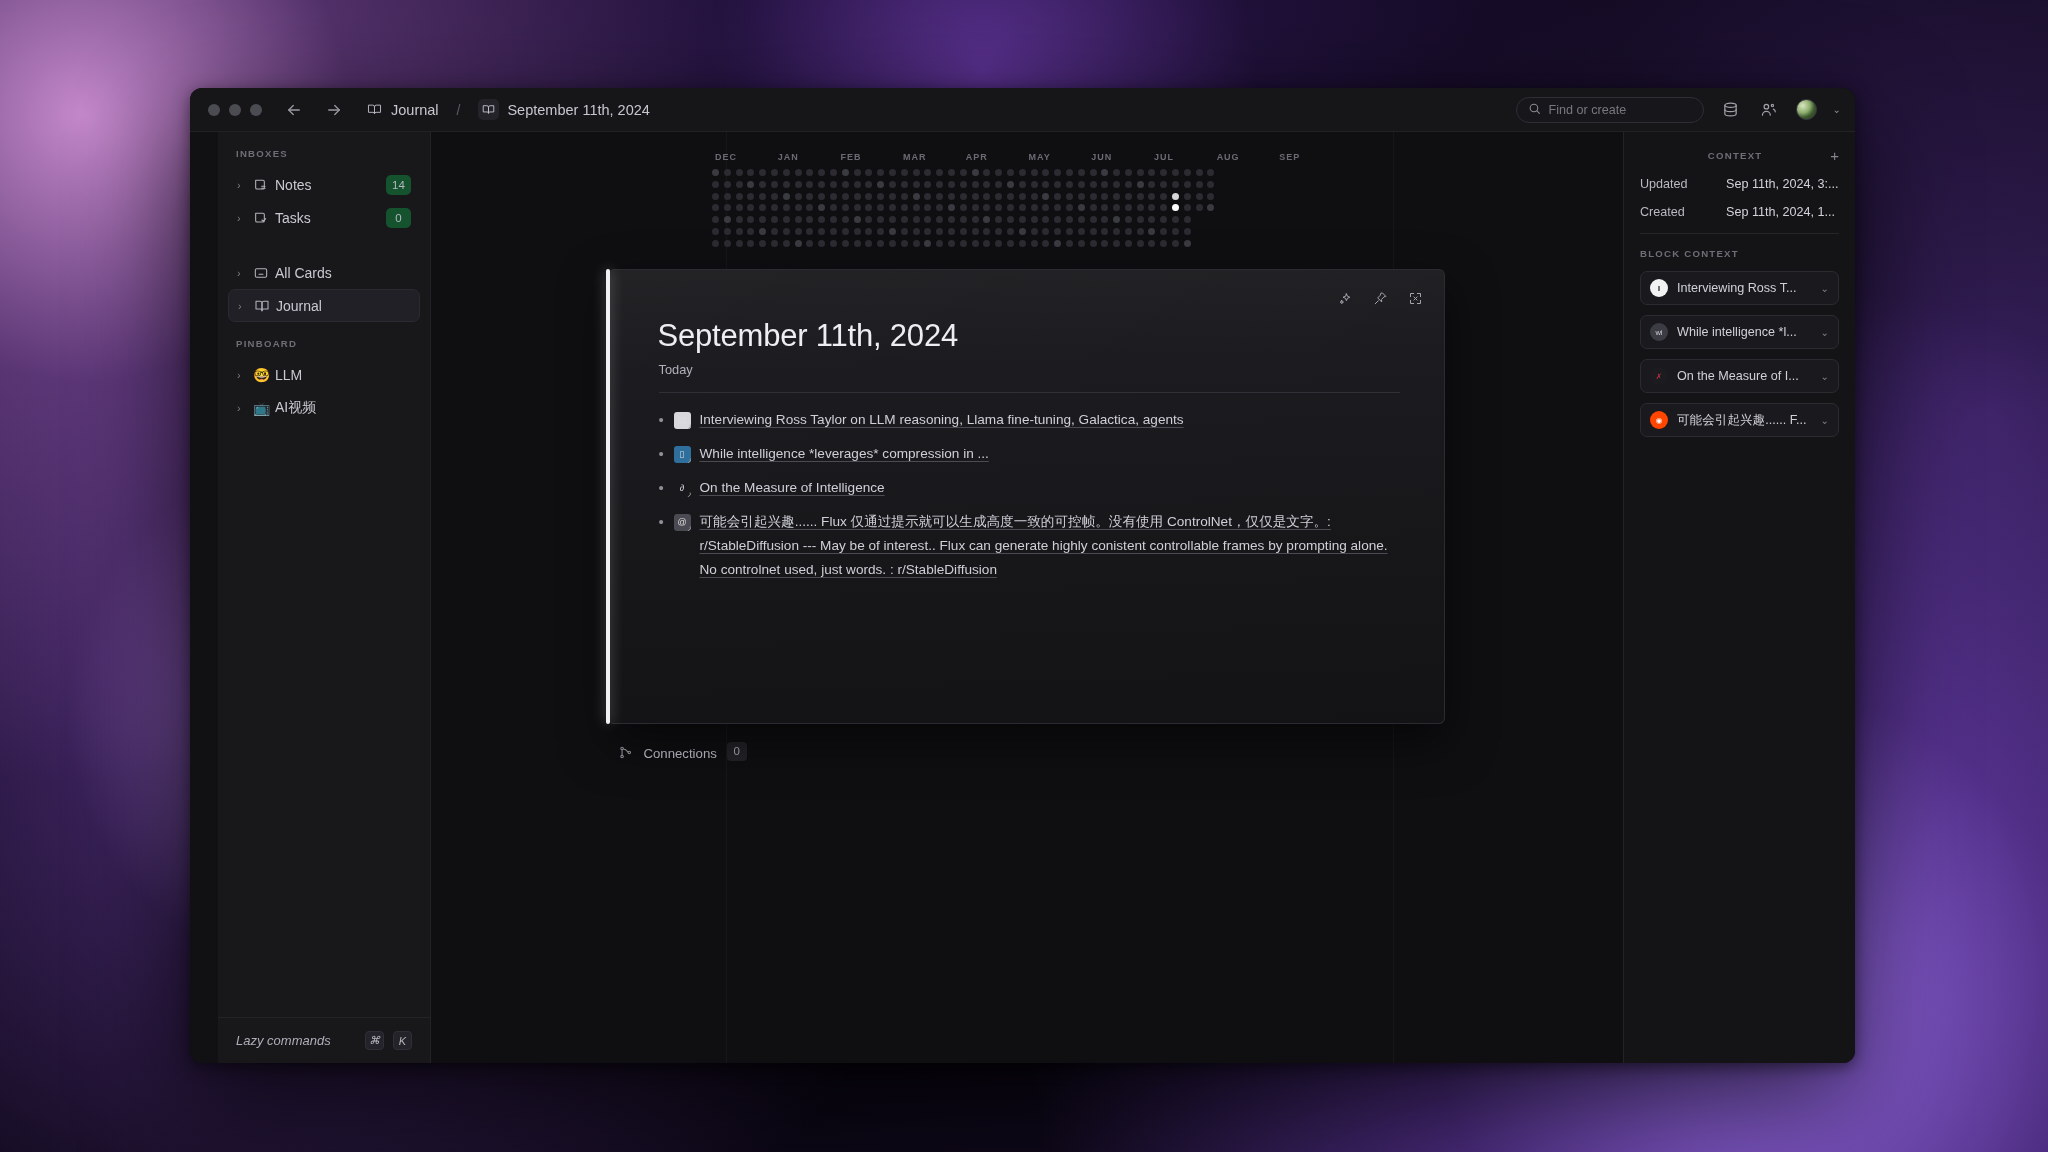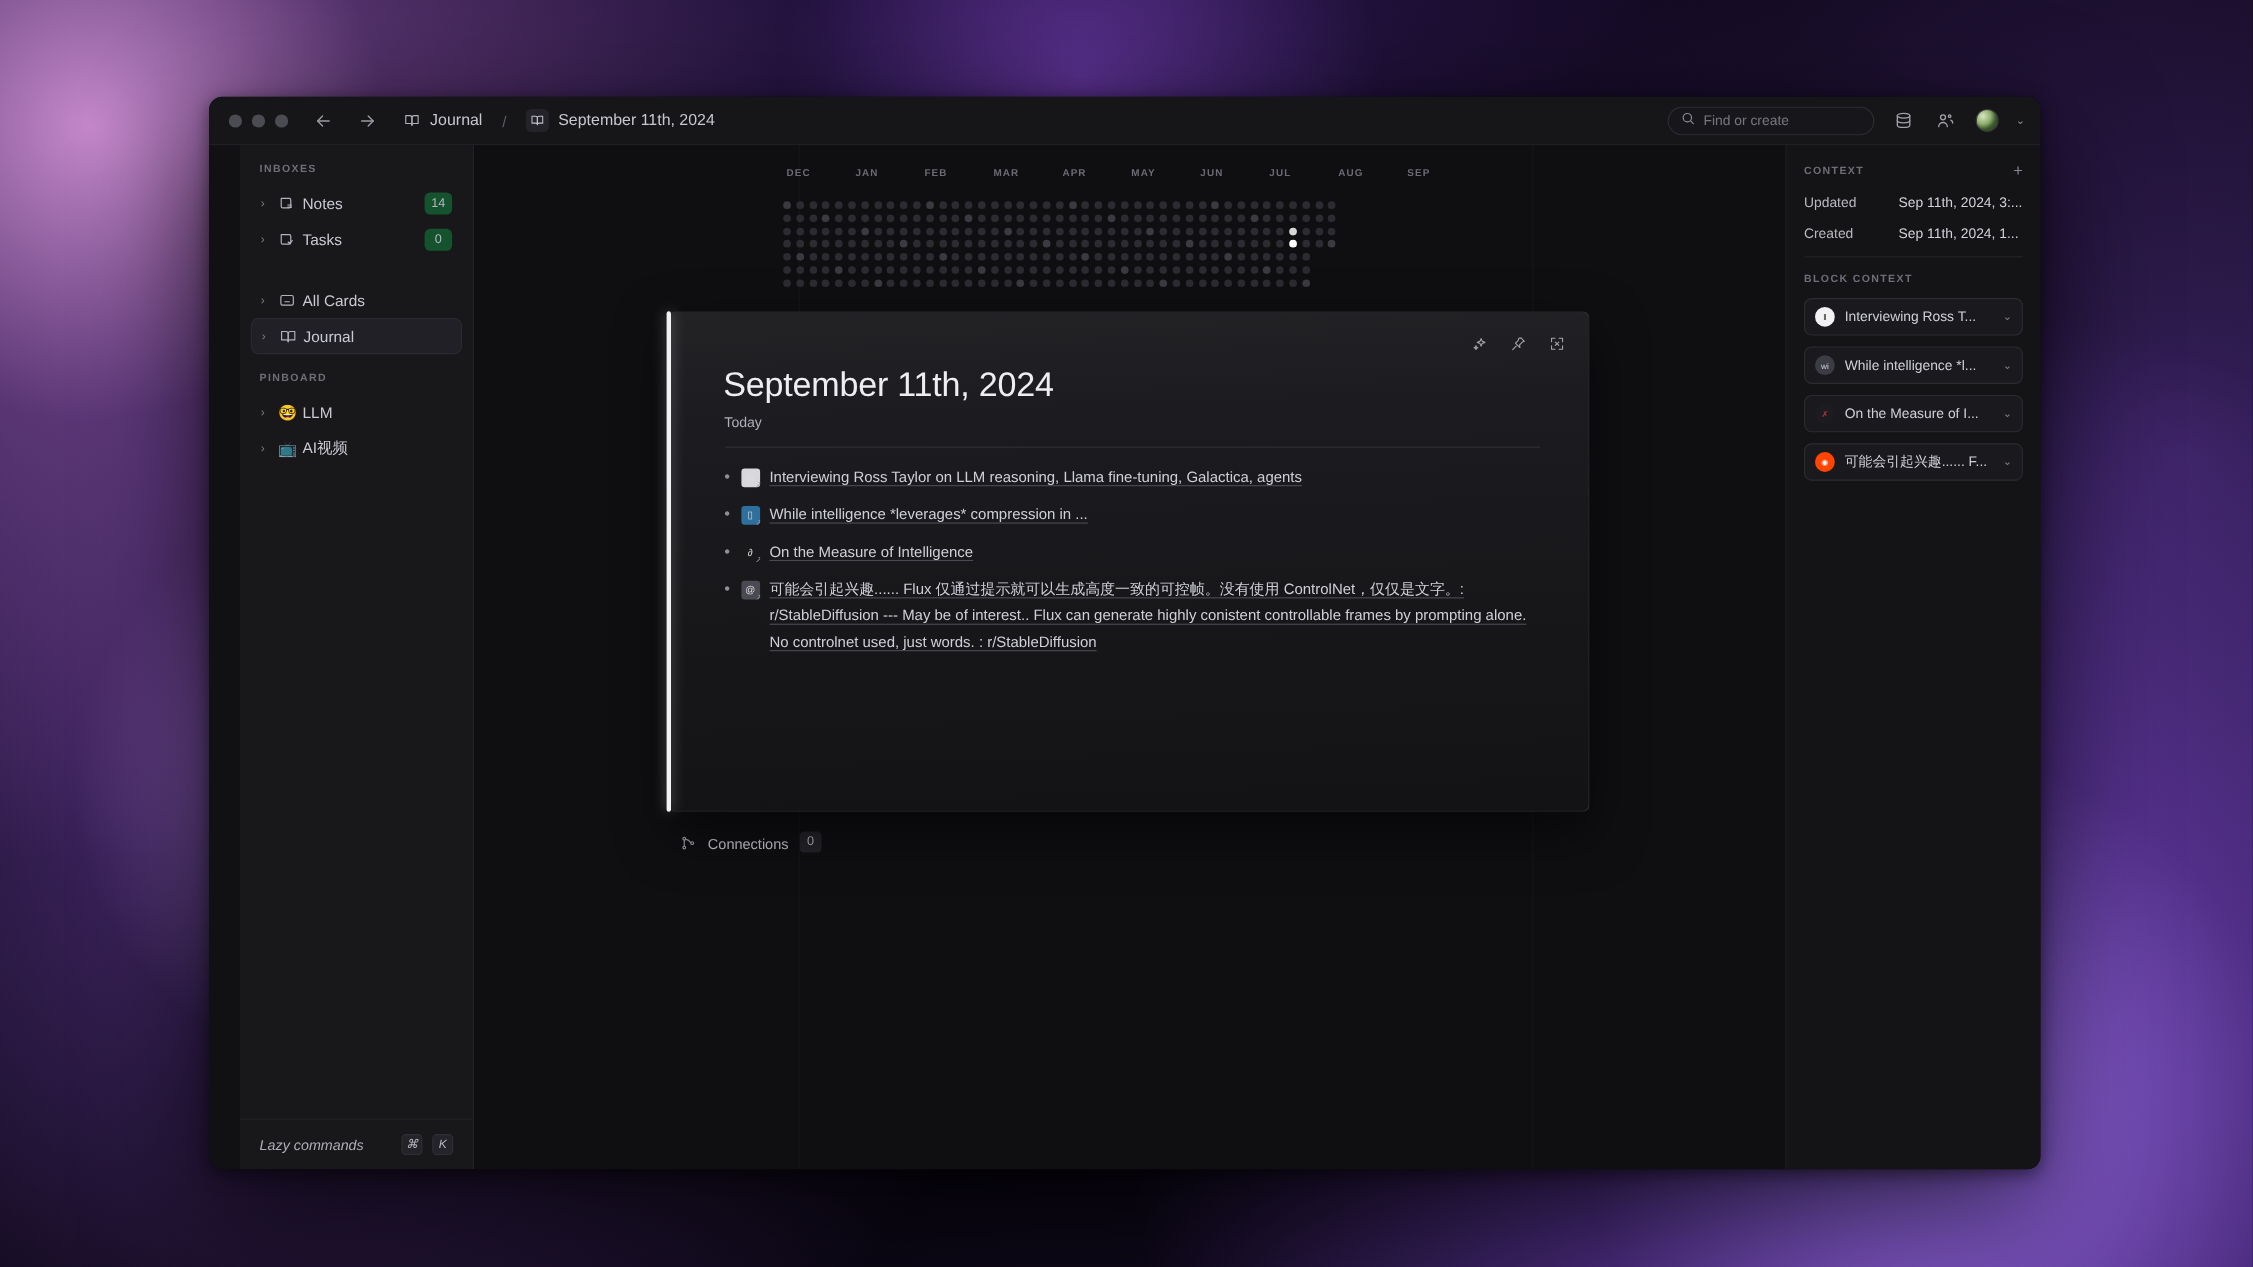--- a/index.html
+++ b/index.html
@@ -137,21 +137,21 @@
     flex: 1; min-width: 0;
     background: #0f0f12;
     position: relative;
     overflow: hidden;
   }
   #main-scroll { position:absolute; inset:0; }
 
   
   #heatmap { padding: 20px 0 0 0; display: flex; justify-content: center; }
   #heatmap-inner { width: 630px; }
-  .hm-months { display: flex; margin-bottom: 21px; padding-left: 3px;}
+  .hm-months { display: flex; margin-bottom: 7px; padding-left: 3px;}
   .hm-month {
     font-size: 9px; letter-spacing: 1px; color: #6b6b74;
     font-weight: 600; width: 63px;
   }
   .hm-grid { display: flex; gap: 4.8px; }
   .hm-col { display: flex; flex-direction: column; gap: 4.8px; }
   .hm-dot { width: 7px; height: 7px; border-radius: 50%; background: #2b2b31; }
   .hm-dot.lvl1 { background: #3a3a41; }
   .hm-dot.hot  { background: #ffffff; }
   .hm-dot.warm { background: #d6d6d6; }
@@ -236,21 +236,21 @@
   
   .guide { position: absolute; top: 0; bottom: 0; width: 1px; background: rgba(255,255,255,0.035); }
 
   
   #rightpanel {
     width: 232px; flex: 0 0 232px;
     background: #141417;
     border-left: 1px solid #222227;
     padding: 16px 16px 0 16px;
   }
-  .rp-head { display: flex; align-items: center; margin-bottom: 14px; }
+  .rp-head { display: flex; align-items: center; margin-bottom: 14px; text-align: center; }
   .rp-title {
     font-size: 9.6px; letter-spacing: 1.25px; color: #6e6e78;
     font-weight: 600; text-transform: uppercase; flex: 1;
   }
   .rp-plus { color: #85858f; font-size: 15px; cursor: pointer; line-height: 1; }
   .rp-row { display: flex; align-items: center; margin-bottom: 14px; }
   .rp-key { font-size: 12.6px; color: #b9b9c2; width: 86px; }
   .rp-val { font-size: 12.6px; color: #d2d2da; flex: 1; white-space: nowrap; overflow: hidden; text-overflow: ellipsis;}
   .rp-sep { height: 1px; background: #242429; margin: 6px 0 14px 0; }
 

